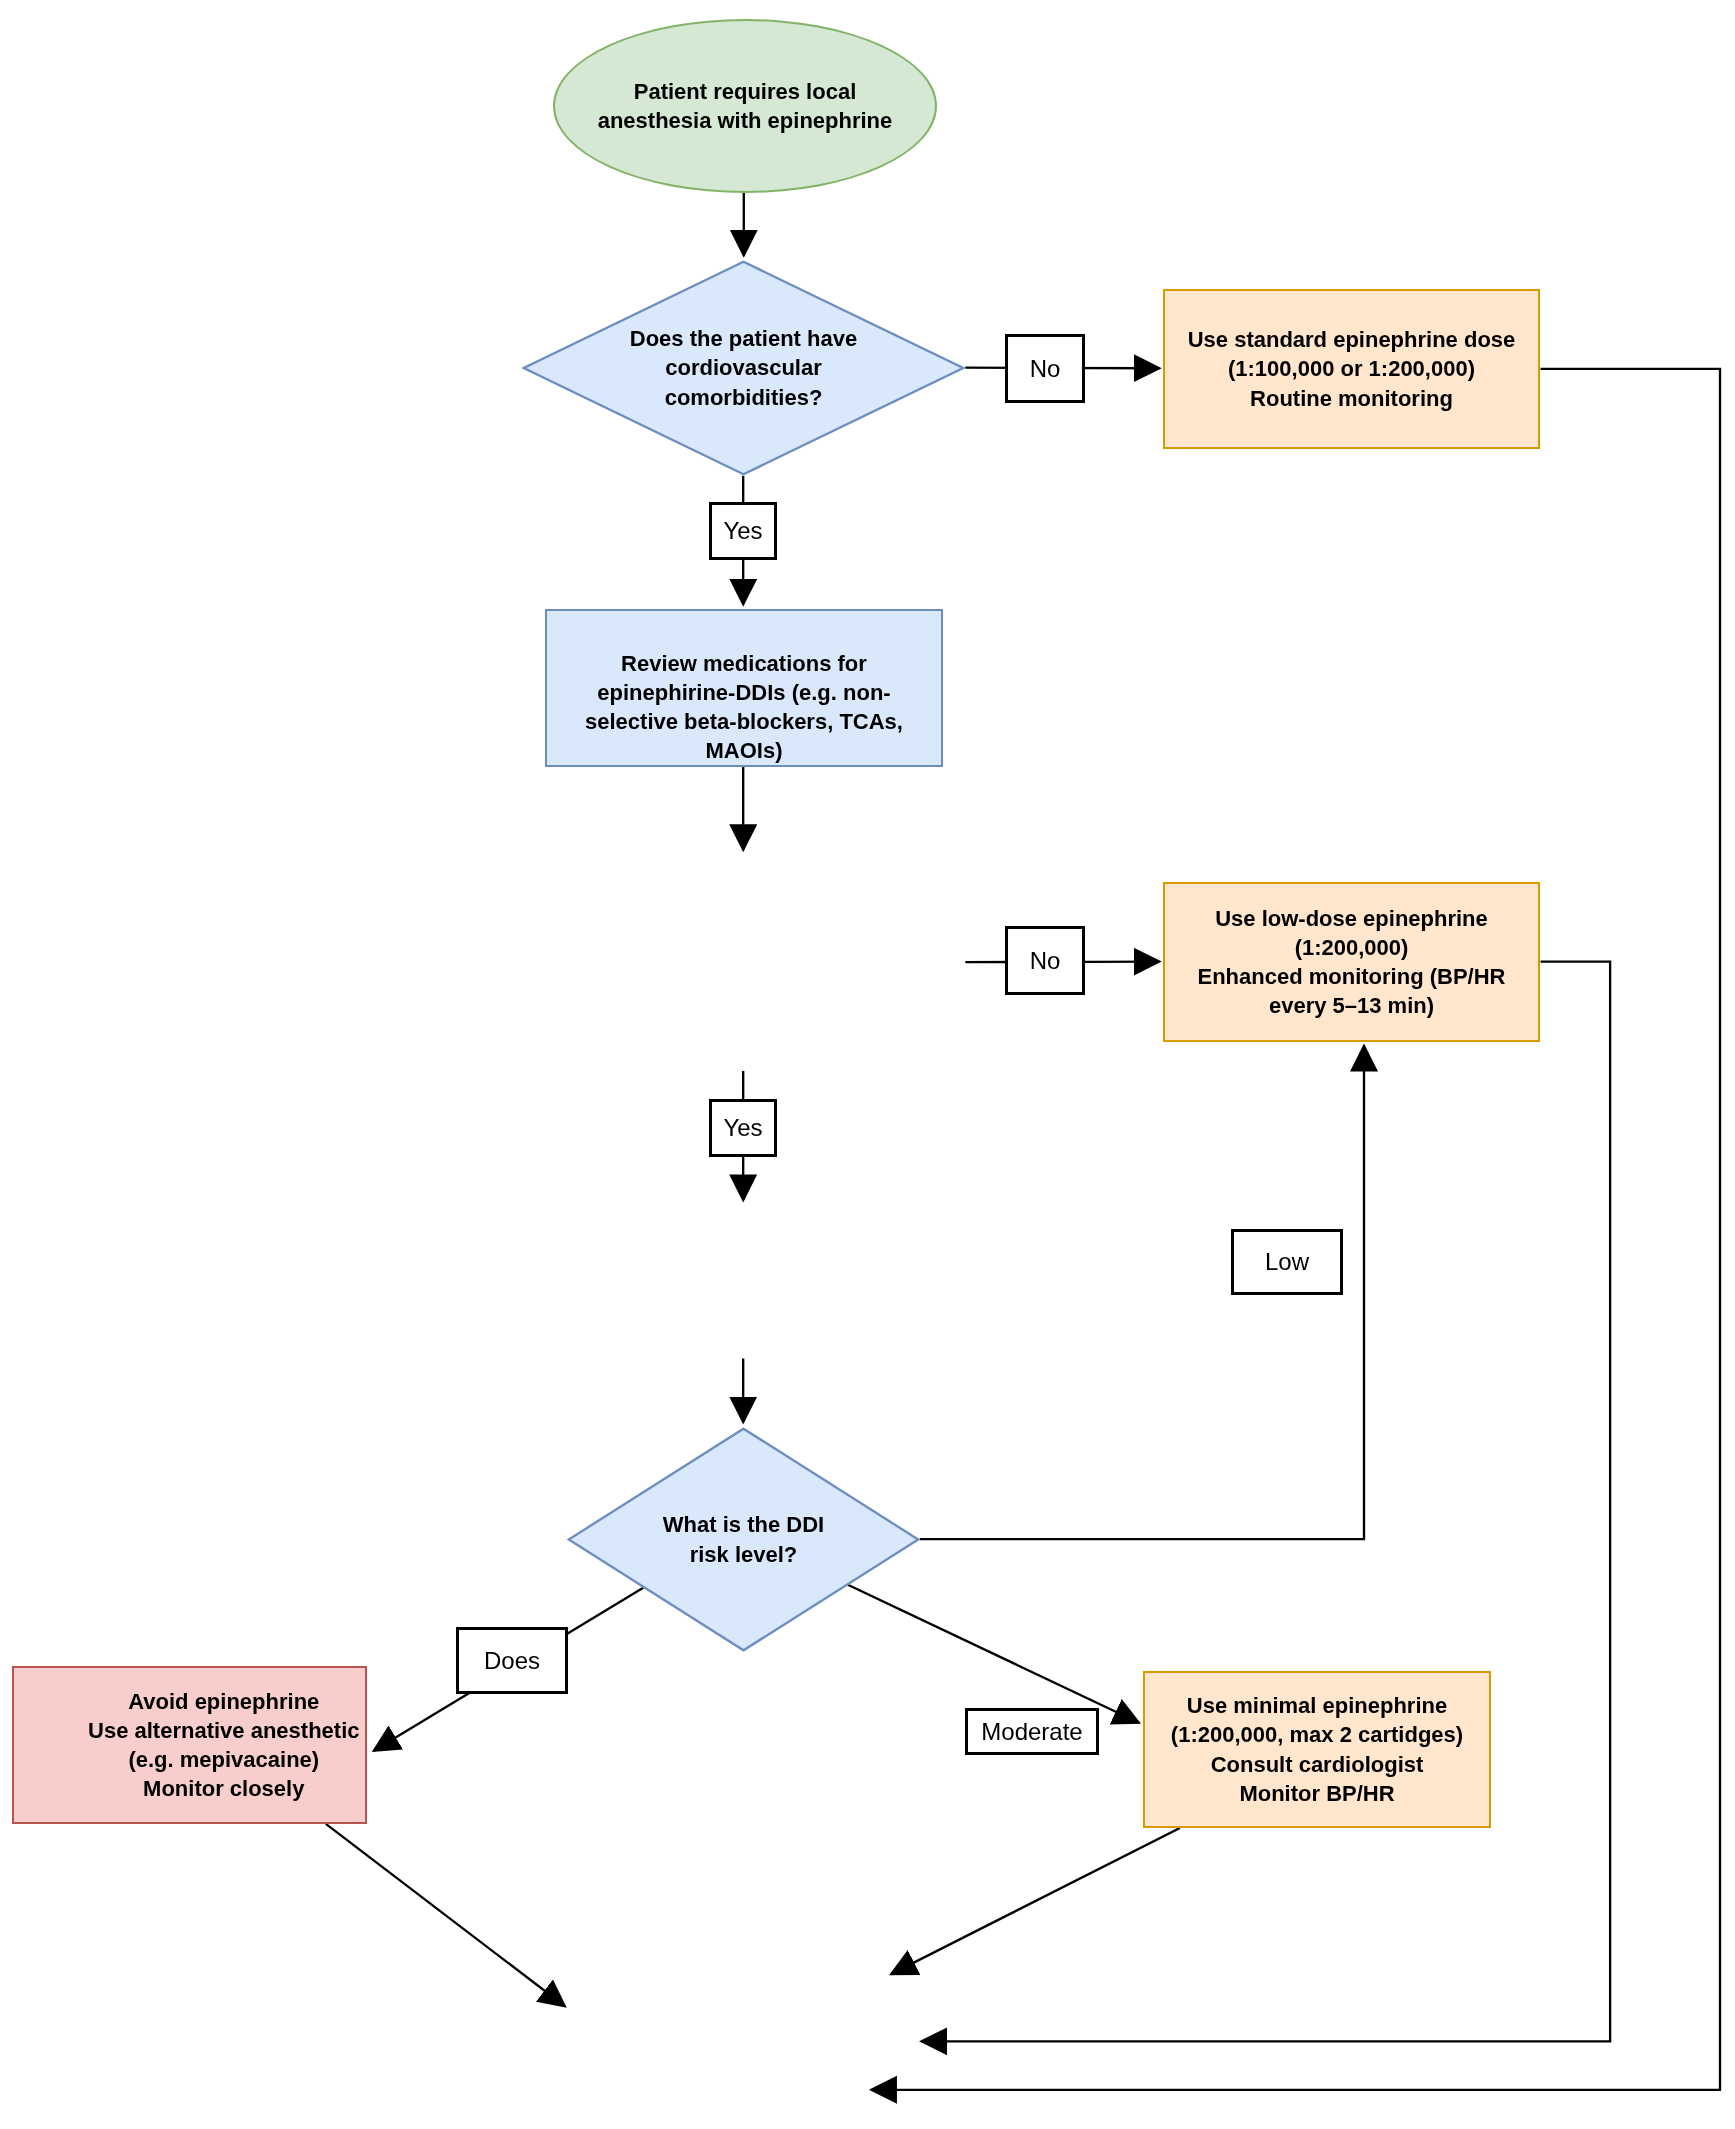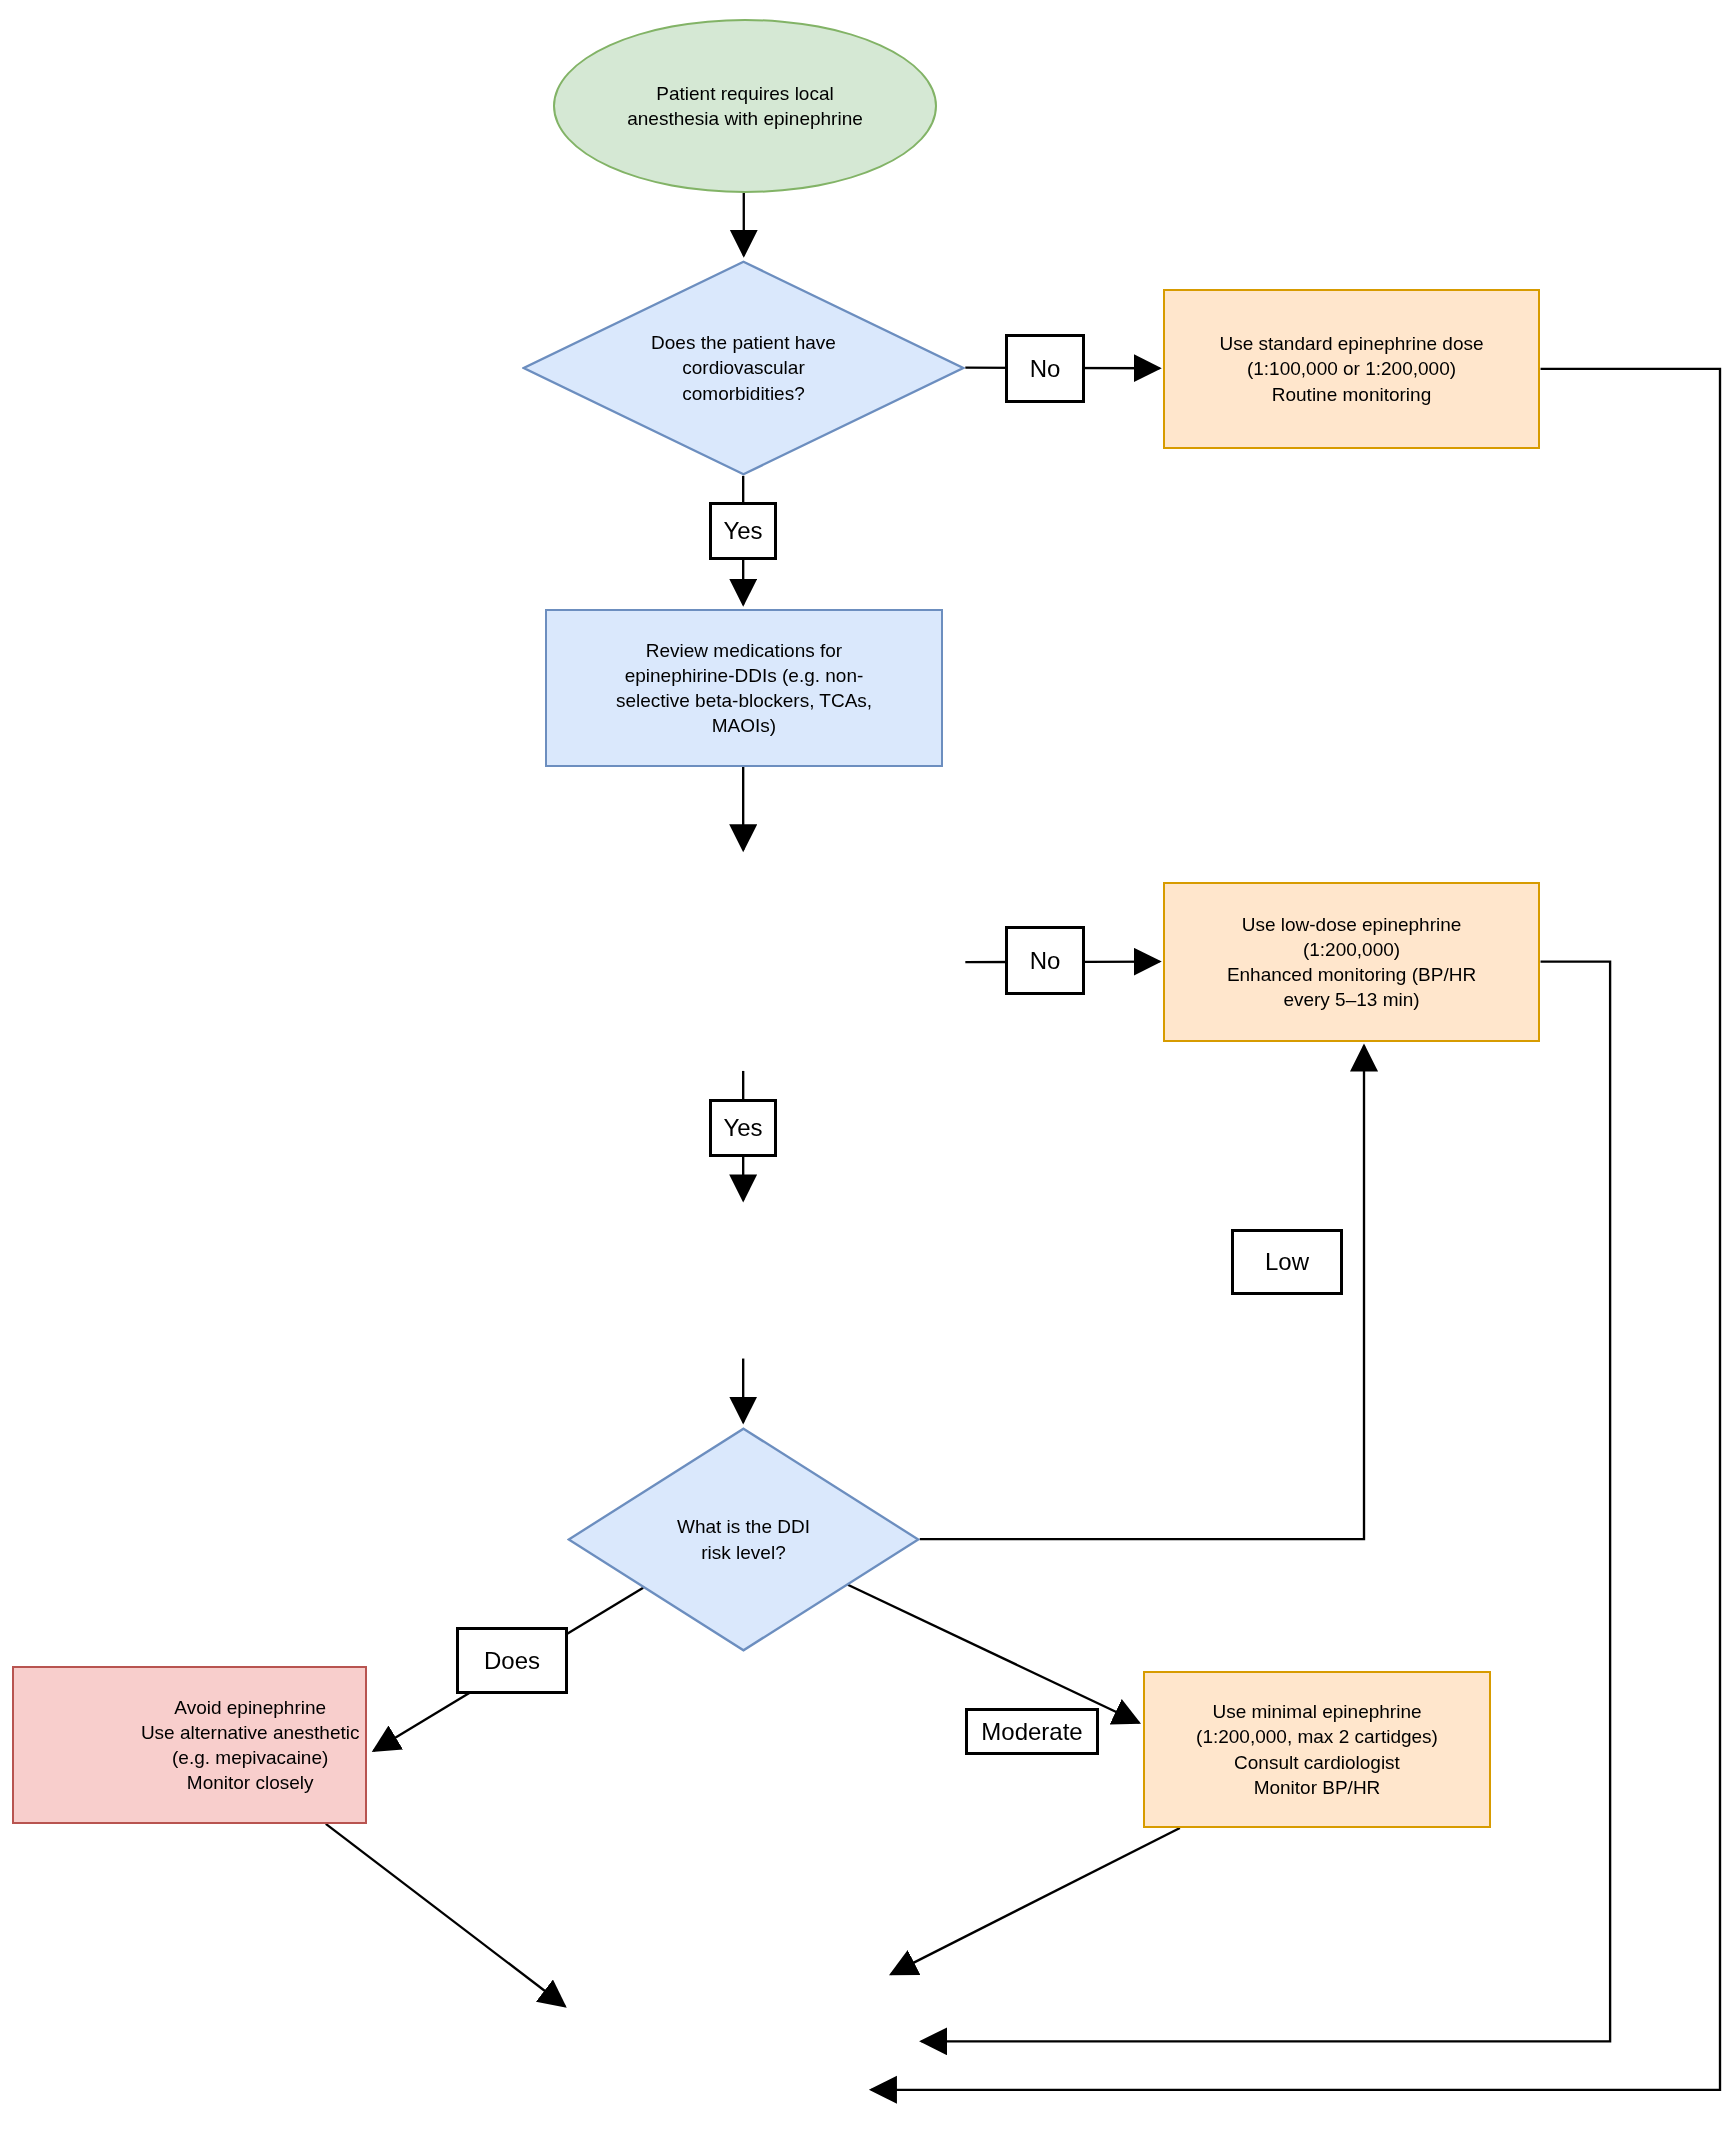--- a/index.html
+++ b/index.html
@@ -2,26 +2,26 @@
 <html style="--green-fill: #d5e8d4; --green-stroke: #82b366; --blue-fill: #dae8fc; --blue-stroke: #6c8ebf; --orange-fill: #ffe6cc; --orange-stroke: #d79b00; --red-fill: #f8cecc; --red-stroke: #b85450; --label-fill: #ffffff; --label-stroke: #000000; --line-color: #000000;font-size:9.4px"><head>
 <meta charset="utf-8">
 <style>
   html,body{margin:0;padding:0;background:#ffffff;}
   .canvas{position:relative;width:1736px;height:2129px;background:#ffffff;overflow:hidden;
           font-family:"Liberation Sans", sans-serif;color:#000;}
   svg.edges{position:absolute;left:0;top:0;z-index:0;}
   svg.edges path.edge{fill:none;stroke:var(--line-color,#000);stroke-width:4px;}
   #arrowhead path{fill:var(--line-color,#000);}
   .node{position:absolute;z-index:1;display:flex;align-items:center;justify-content:center;
-        box-sizing:border-box;text-align:center;font-size:19px;line-height:1.32;}
+        box-sizing:border-box;text-align:center;font-size:22px;line-height:1.32;font-weight:bold;}
   .txt{white-space:pre-line;display:block;position:relative;z-index:2;padding:0 5.8px;}
   .rect{border:2.3px solid #000;}
   .ellipse{border:2.9px solid #000;border-radius:50%;}
   .green{background:var(--green-fill);border-color:var(--green-stroke);}
-  .blue{background:var(--blue-fill);border-color:var(--blue-stroke);}
+  .blue{background:var(--blue-fill);border-color:var(--blue-stroke);align-items:flex-end;}
   .orange{background:var(--orange-fill);border-color:var(--orange-stroke);}
   .red{background:var(--red-fill);border-color:var(--red-stroke);justify-content:flex-end;}
   .diamond{background:transparent;}
   .diamond > svg{position:absolute;left:0;top:0;width:100%;height:100%;z-index:1;}
   .diamond polygon{fill:var(--blue-fill);stroke:var(--blue-stroke);stroke-width:4px;}
   .label-box{position:absolute;z-index:3;display:flex;align-items:center;justify-content:center;
              background:var(--label-fill,#fff);border:3.5px solid var(--label-stroke,#000);
              box-sizing:border-box;font-size:24px;text-align:center;}
 </style>
 </head>

